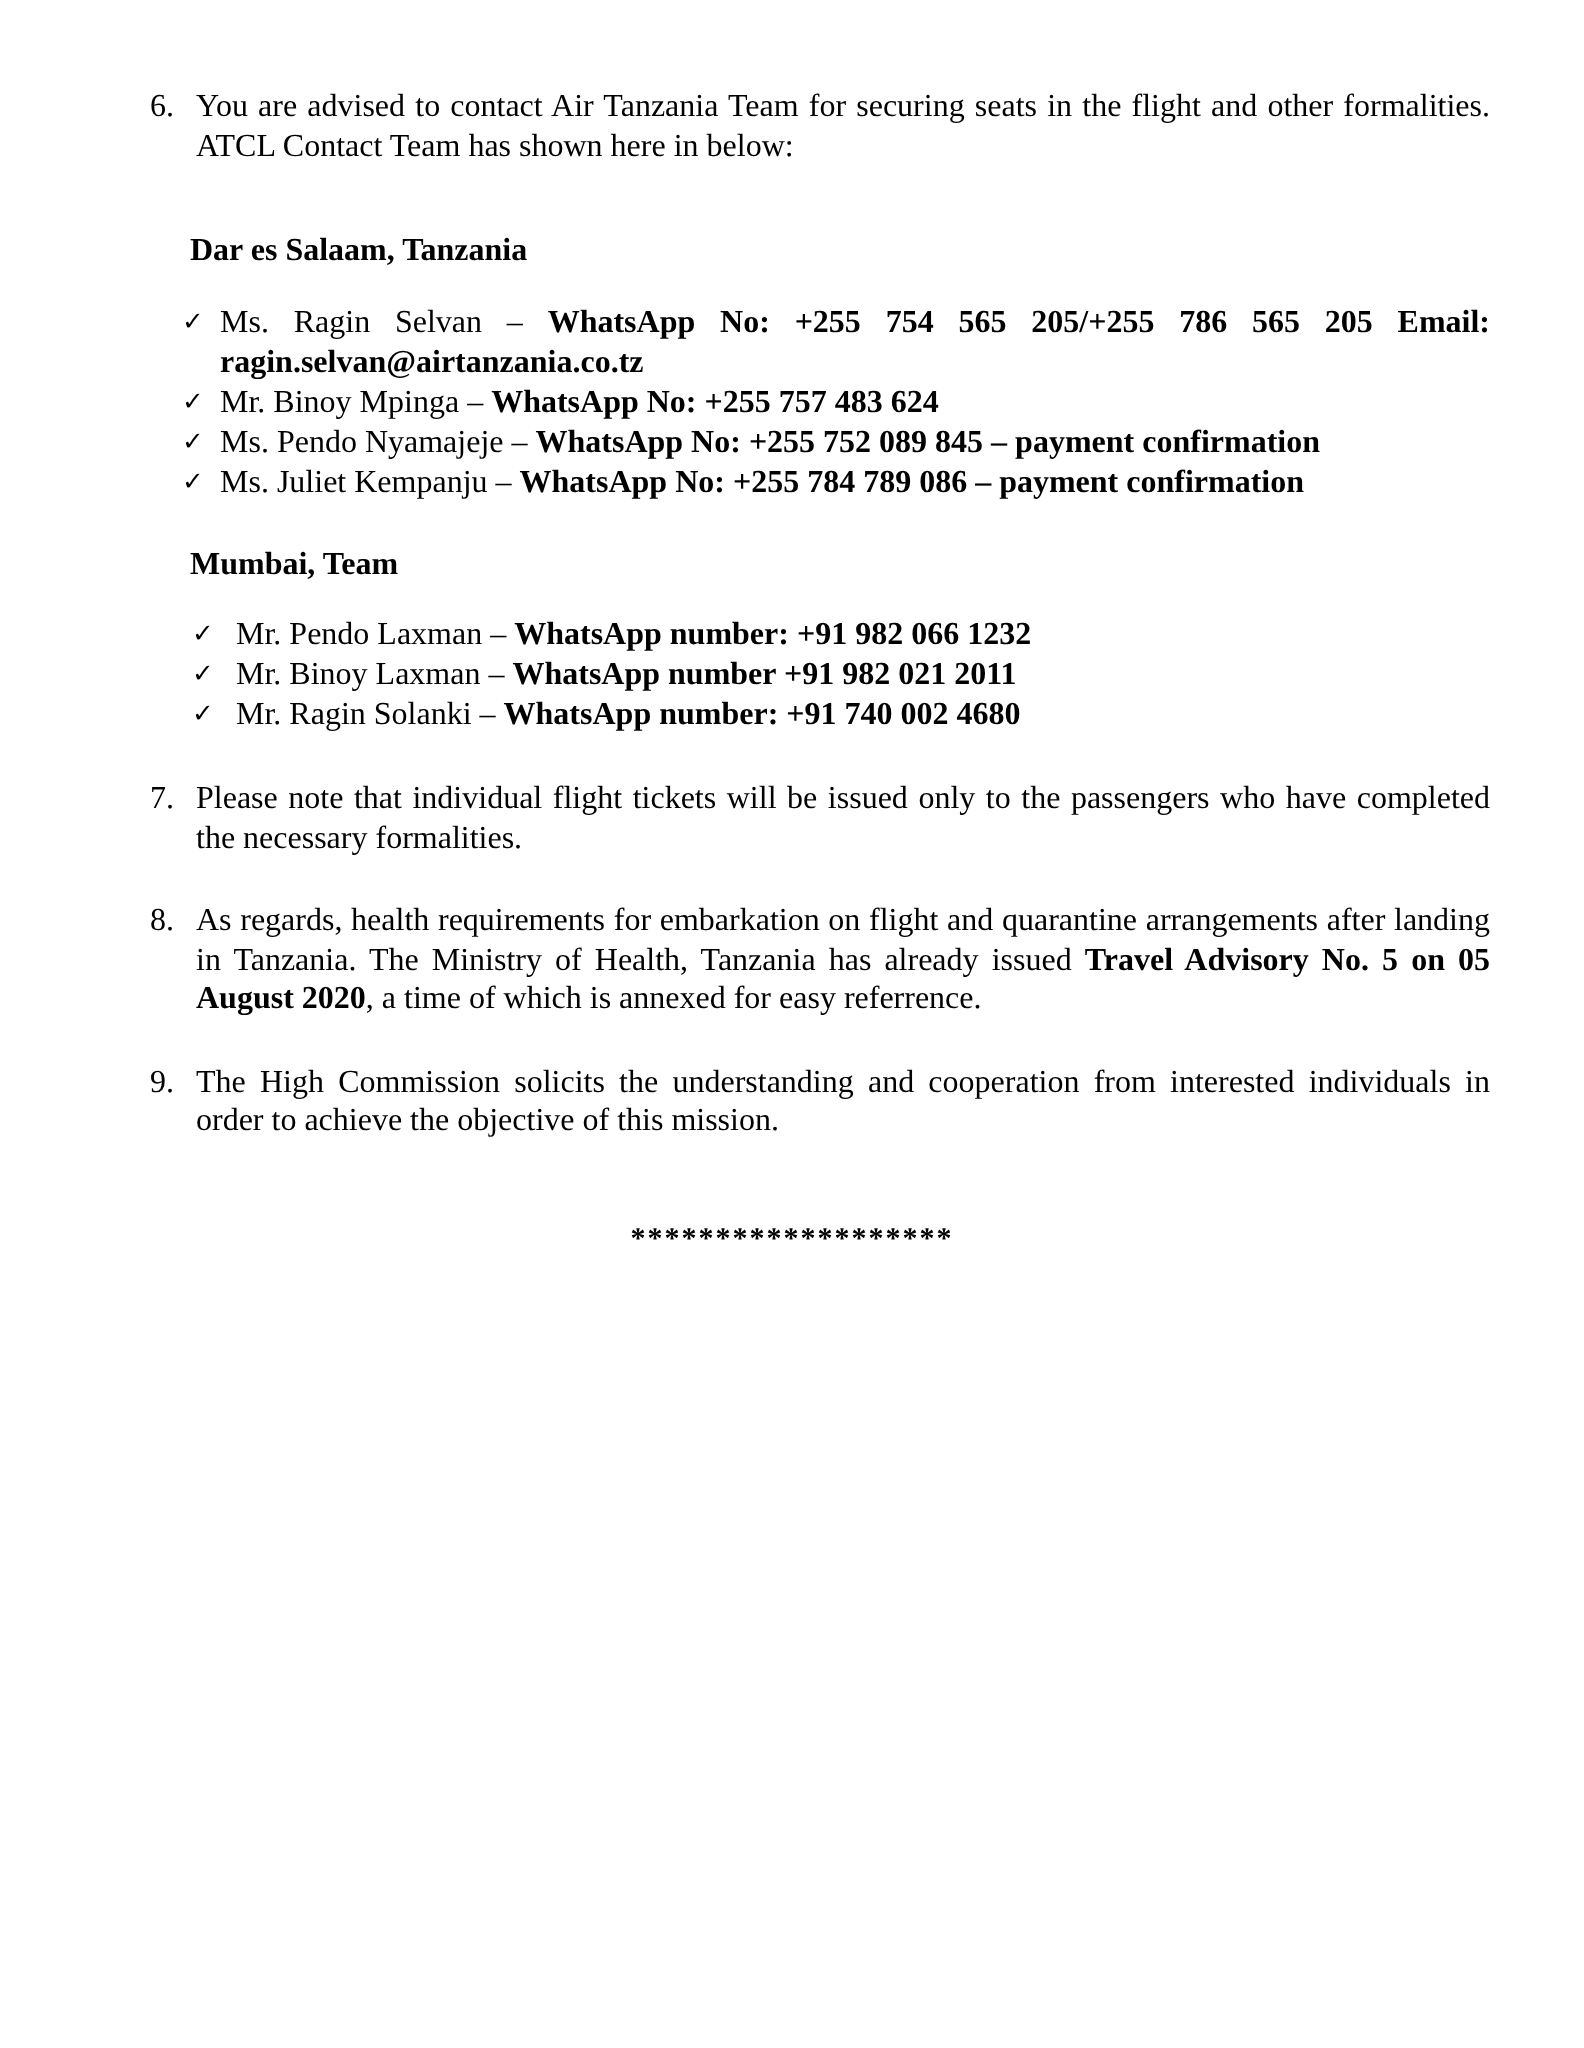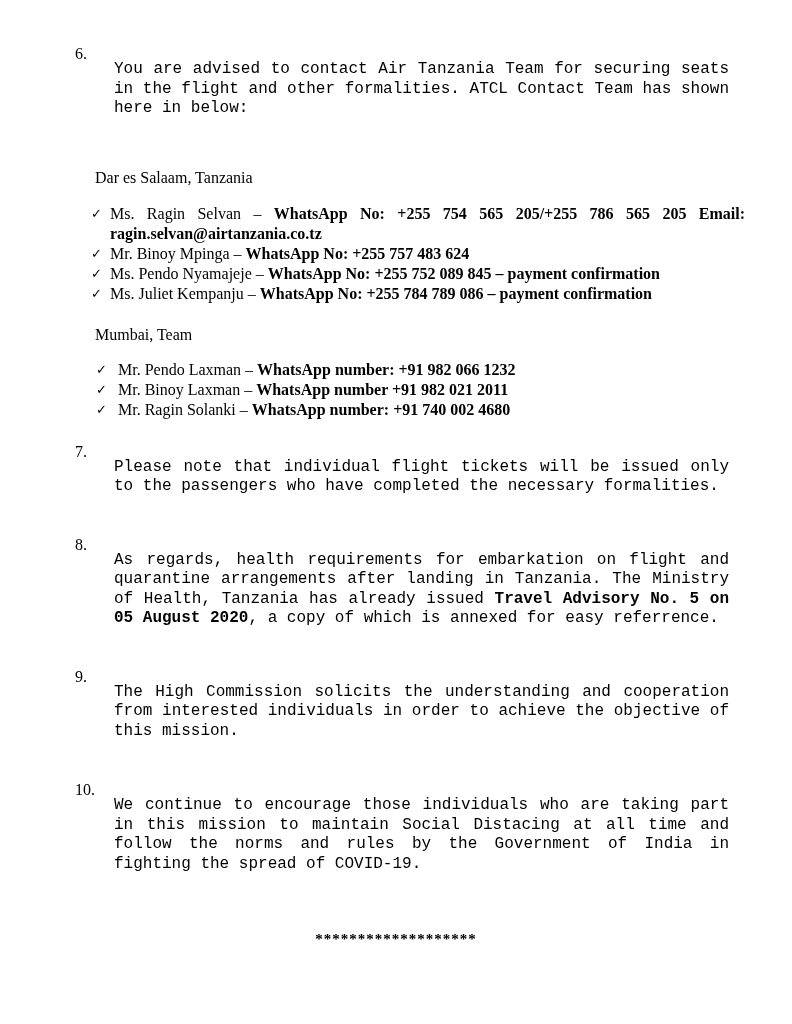--- a/index.html
+++ b/index.html
@@ -20,28 +20,27 @@
   }
   
   .num-item { display: flex; align-items: flex-start; }
   .num {
     width: 23px;
     flex-shrink: 0;
     line-height: 19.5px;
   }
   .num-text {
     flex: 1;
-    margin: 16px;
+    margin: 0;
     text-align: justify;
     line-height: 19.5px;
-    font-family: Liberation Mono, monospace;
   }
   
   .section-heading {
-    font-weight: normal;
+    font-weight: bold;
     margin: 0 0 0 20px;
     line-height: 17px;
   }
   .heading-dar { margin-top: 34px; }
   .heading-mumbai { margin-top: 22px; }
   
   .contact-list { margin-top: 18px; }
   .list-dar { margin-left: 16px; }
   .list-mumbai { margin-left: 21px; margin-top: 17px; }
   .contact-row { display: flex; align-items: flex-start; }
@@ -118,28 +117,24 @@
     </div>
   </div>
 
   <div class="num-item item-7">
     <span class="num">7.</span>
     <p class="num-text">Please note that individual flight tickets will be issued only to  the passengers who have completed the necessary formalities.</p>
   </div>
 
   <div class="num-item item-8">
     <span class="num">8.</span>
-    <p class="num-text"><span>As regards, health requirements for embarkation on flight and quarantine arrangements after landing in Tanzania. The Ministry of Health, Tanzania has already issued </span><b>Travel Advisory No. 5 on 05 August 2020</b><span>, a copy of which is annexed for easy referrence.</span></p>
+    <p class="num-text"><span>As regards, health requirements for embarkation on flight and quarantine arrangements after landing in Tanzania. The Ministry of Health, Tanzania has already issued </span><b>Travel Advisory No. 5 on 05 August 2020</b><span>, a time of which is annexed for easy referrence.</span></p>
   </div>
 
   <div class="num-item item-9">
     <span class="num">9.</span>
     <p class="num-text">The High Commission solicits the understanding and cooperation from interested individuals in order to achieve the objective of this mission.</p>
   </div>
 
-  <div class="num-item item-10">
-    <span class="num">10.</span>
-    <p class="num-text">We continue to encourage those individuals who are taking part in this mission to maintain Social Distacing at all time and follow the norms and rules by the Government of India in fighting the spread of COVID-19.</p>
-  </div>
 
   <p class="footer-stars">*******************</p>
 
 </div>
 
 </body></html>

